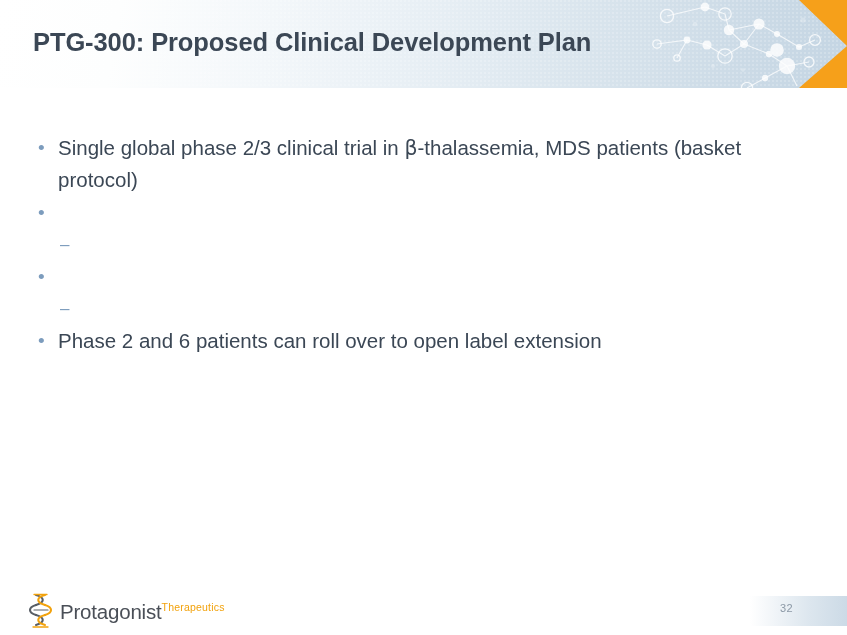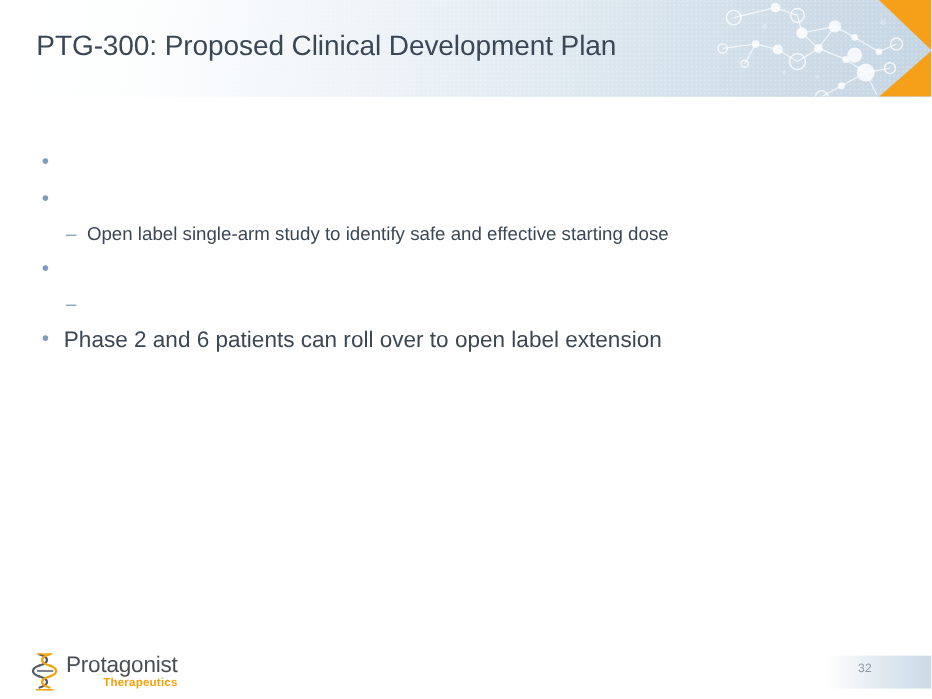--- a/index.html
+++ b/index.html
@@ -59,21 +59,21 @@
     top: 0;
     width: 70px;
     height: 88px;
   }
 
   #page-title {
     position: absolute;
     left: 33px;
     top: 28px;
     font-size: 25.5px;
-    font-weight: 400;
+    font-weight: 700;
     letter-spacing: -0.1px;
     color: #3b4755;
     white-space: nowrap;
     text-align: right;
   }
 
   
   #body-content {
     position: absolute;
     left: 0;
@@ -158,32 +158,31 @@
     align-items: center;
   }
   #logo-mark {
     width: 27px;
     height: 38px;
     flex: 0 0 27px;
   }
   #logo-words {
     margin-left: 5px;
     display: flex;
-    flex-direction: column;
     justify-content: flex-end;
   }
   #logo-name {
     font-size: 20.5px;
     color: #4a4f57;
     line-height: 21px;
     letter-spacing: -0.2px;
   }
   #logo-sub {
     font-size: 10.5px;
-    font-weight: bold;
+    font-weight: normal;
     color: #f2a20c;
     line-height: 13px;
     letter-spacing: .2px;
     text-align: right;
   }
 </style>
 </head>
 <body>
 
 <div id="slide">
@@ -251,29 +250,29 @@
       <path d="M 22 0 L 70 0 L 70 88 L 22 88 L 70 46 Z" fill="#f6a01a"></path>
     </svg>
 
     <div id="page-title">PTG-300: Proposed Clinical Development Plan</div>
   </div>
 
   <div id="body-content">
 
     <div class="bullet-row lvl1">
       <span class="marker">•</span>
+      <span class="text"><span>Single global phase 2/3 clinical trial in </span><span class="beta">β</span><span>-thalassemia, MDS patients (basket protocol)</span></span>
     </div>
 
     <div class="bullet-row lvl1">
       <span class="marker">•</span>
     </div>
 
     <div class="bullet-row lvl2">
       <span class="marker">–</span>
-      <span class="text">Open label single-arm study to identify safe and effective starting dose</span>
     </div>
 
     <div class="bullet-row lvl1">
       <span class="marker">•</span>
     </div>
 
     <div class="bullet-row lvl2">
       <span class="marker">–</span>
     </div>
 

